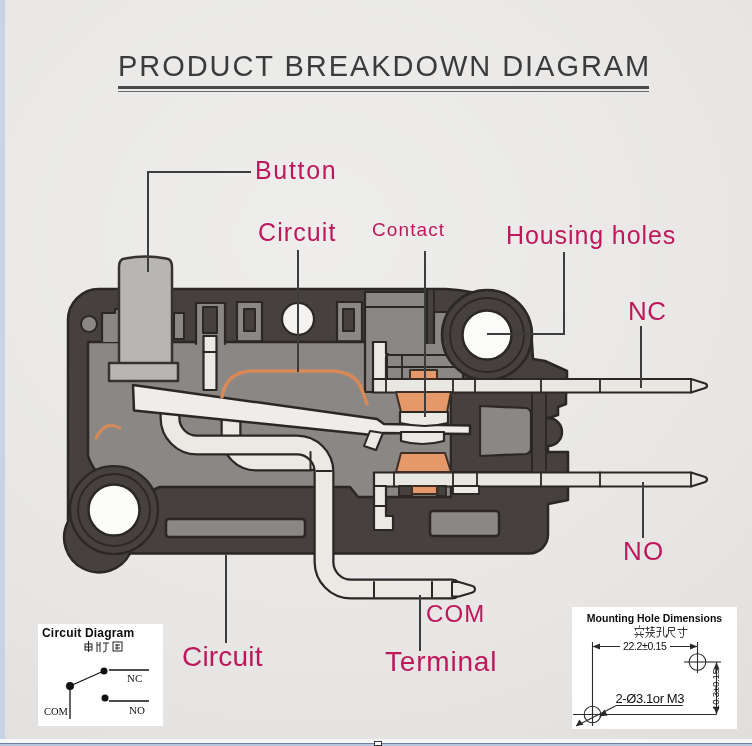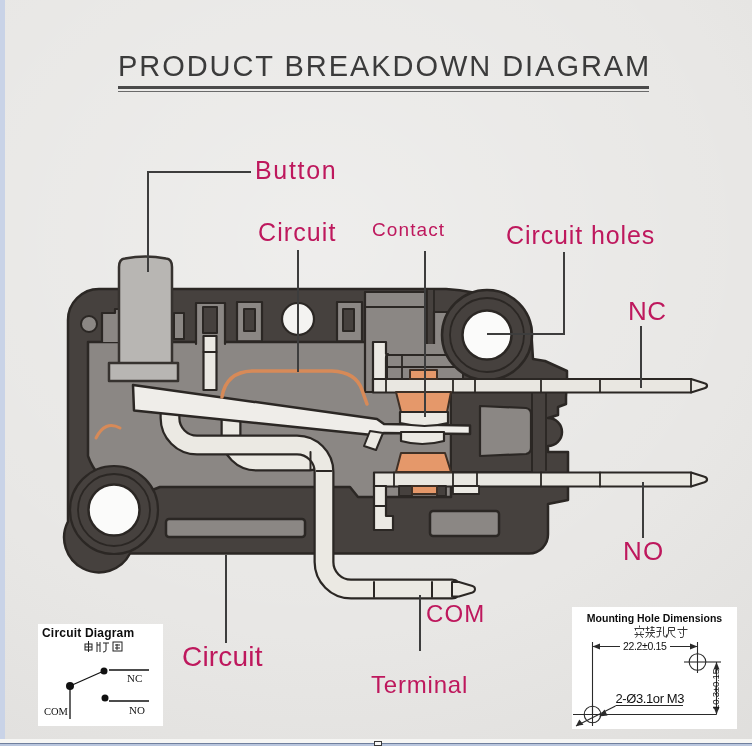--- a/index.html
+++ b/index.html
@@ -149,26 +149,26 @@
   <line x1="641" y1="326" x2="641" y2="388"></line>
   <line x1="643" y1="482" x2="643" y2="538"></line>
   <line x1="420" y1="595" x2="420" y2="651"></line>
   <line x1="226" y1="555" x2="226" y2="643"></line>
 </g>
 </svg>
 
 <div class="lab" style="left:255px;top:156px;font-size:25px;letter-spacing:1.7px;">Button</div>
 <div class="lab" style="left:258px;top:218px;font-size:25px;">Circuit</div>
 <div class="lab" style="left:372px;top:219px;font-size:19px;">Contact</div>
-<div class="lab" style="left:506px;top:221px;font-size:25px;letter-spacing:0.9px;">Circuit holes</div>
+<div class="lab" style="left:506px;top:221px;font-size:25px;letter-spacing:0.9px;">Housing holes</div>
 <div class="lab" style="left:628px;top:296px;font-size:26px;letter-spacing:0.5px;">NC</div>
 <div class="lab" style="left:623px;top:536px;font-size:26px;">NO</div>
 <div class="lab" style="left:426px;top:600px;font-size:24px;">COM</div>
 <div class="lab" style="left:182px;top:641px;font-size:28px;letter-spacing:0.2px;">Circuit</div>
-<div class="lab" style="left:371px;top:646px;font-size:24px;letter-spacing:0.8px;margin-top:25px;">Terminal</div>
+<div class="lab" style="left:385px;top:646px;font-size:28px;letter-spacing:0.8px;">Terminal</div>
 
 <div style="position:absolute;left:38px;top:624px;width:125px;height:102px;background:#ffffff;"></div>
 <div class="lab" style="left:42px;top:626px;width:125px;text-align:left;font-size:12px;font-weight:bold;color:#0d0d0d;letter-spacing:0.2px;">Circuit Diagram</div>
 <svg width="752" height="746" viewBox="0 0 752 746">
   <g stroke="#111" fill="none" stroke-width="1.3">
     <line x1="109" y1="670" x2="149" y2="670"></line>
     <line x1="70" y1="686" x2="106" y2="670"></line>
     <line x1="70" y1="686" x2="70" y2="719"></line>
     <line x1="109" y1="701" x2="149" y2="701"></line>
   </g>

